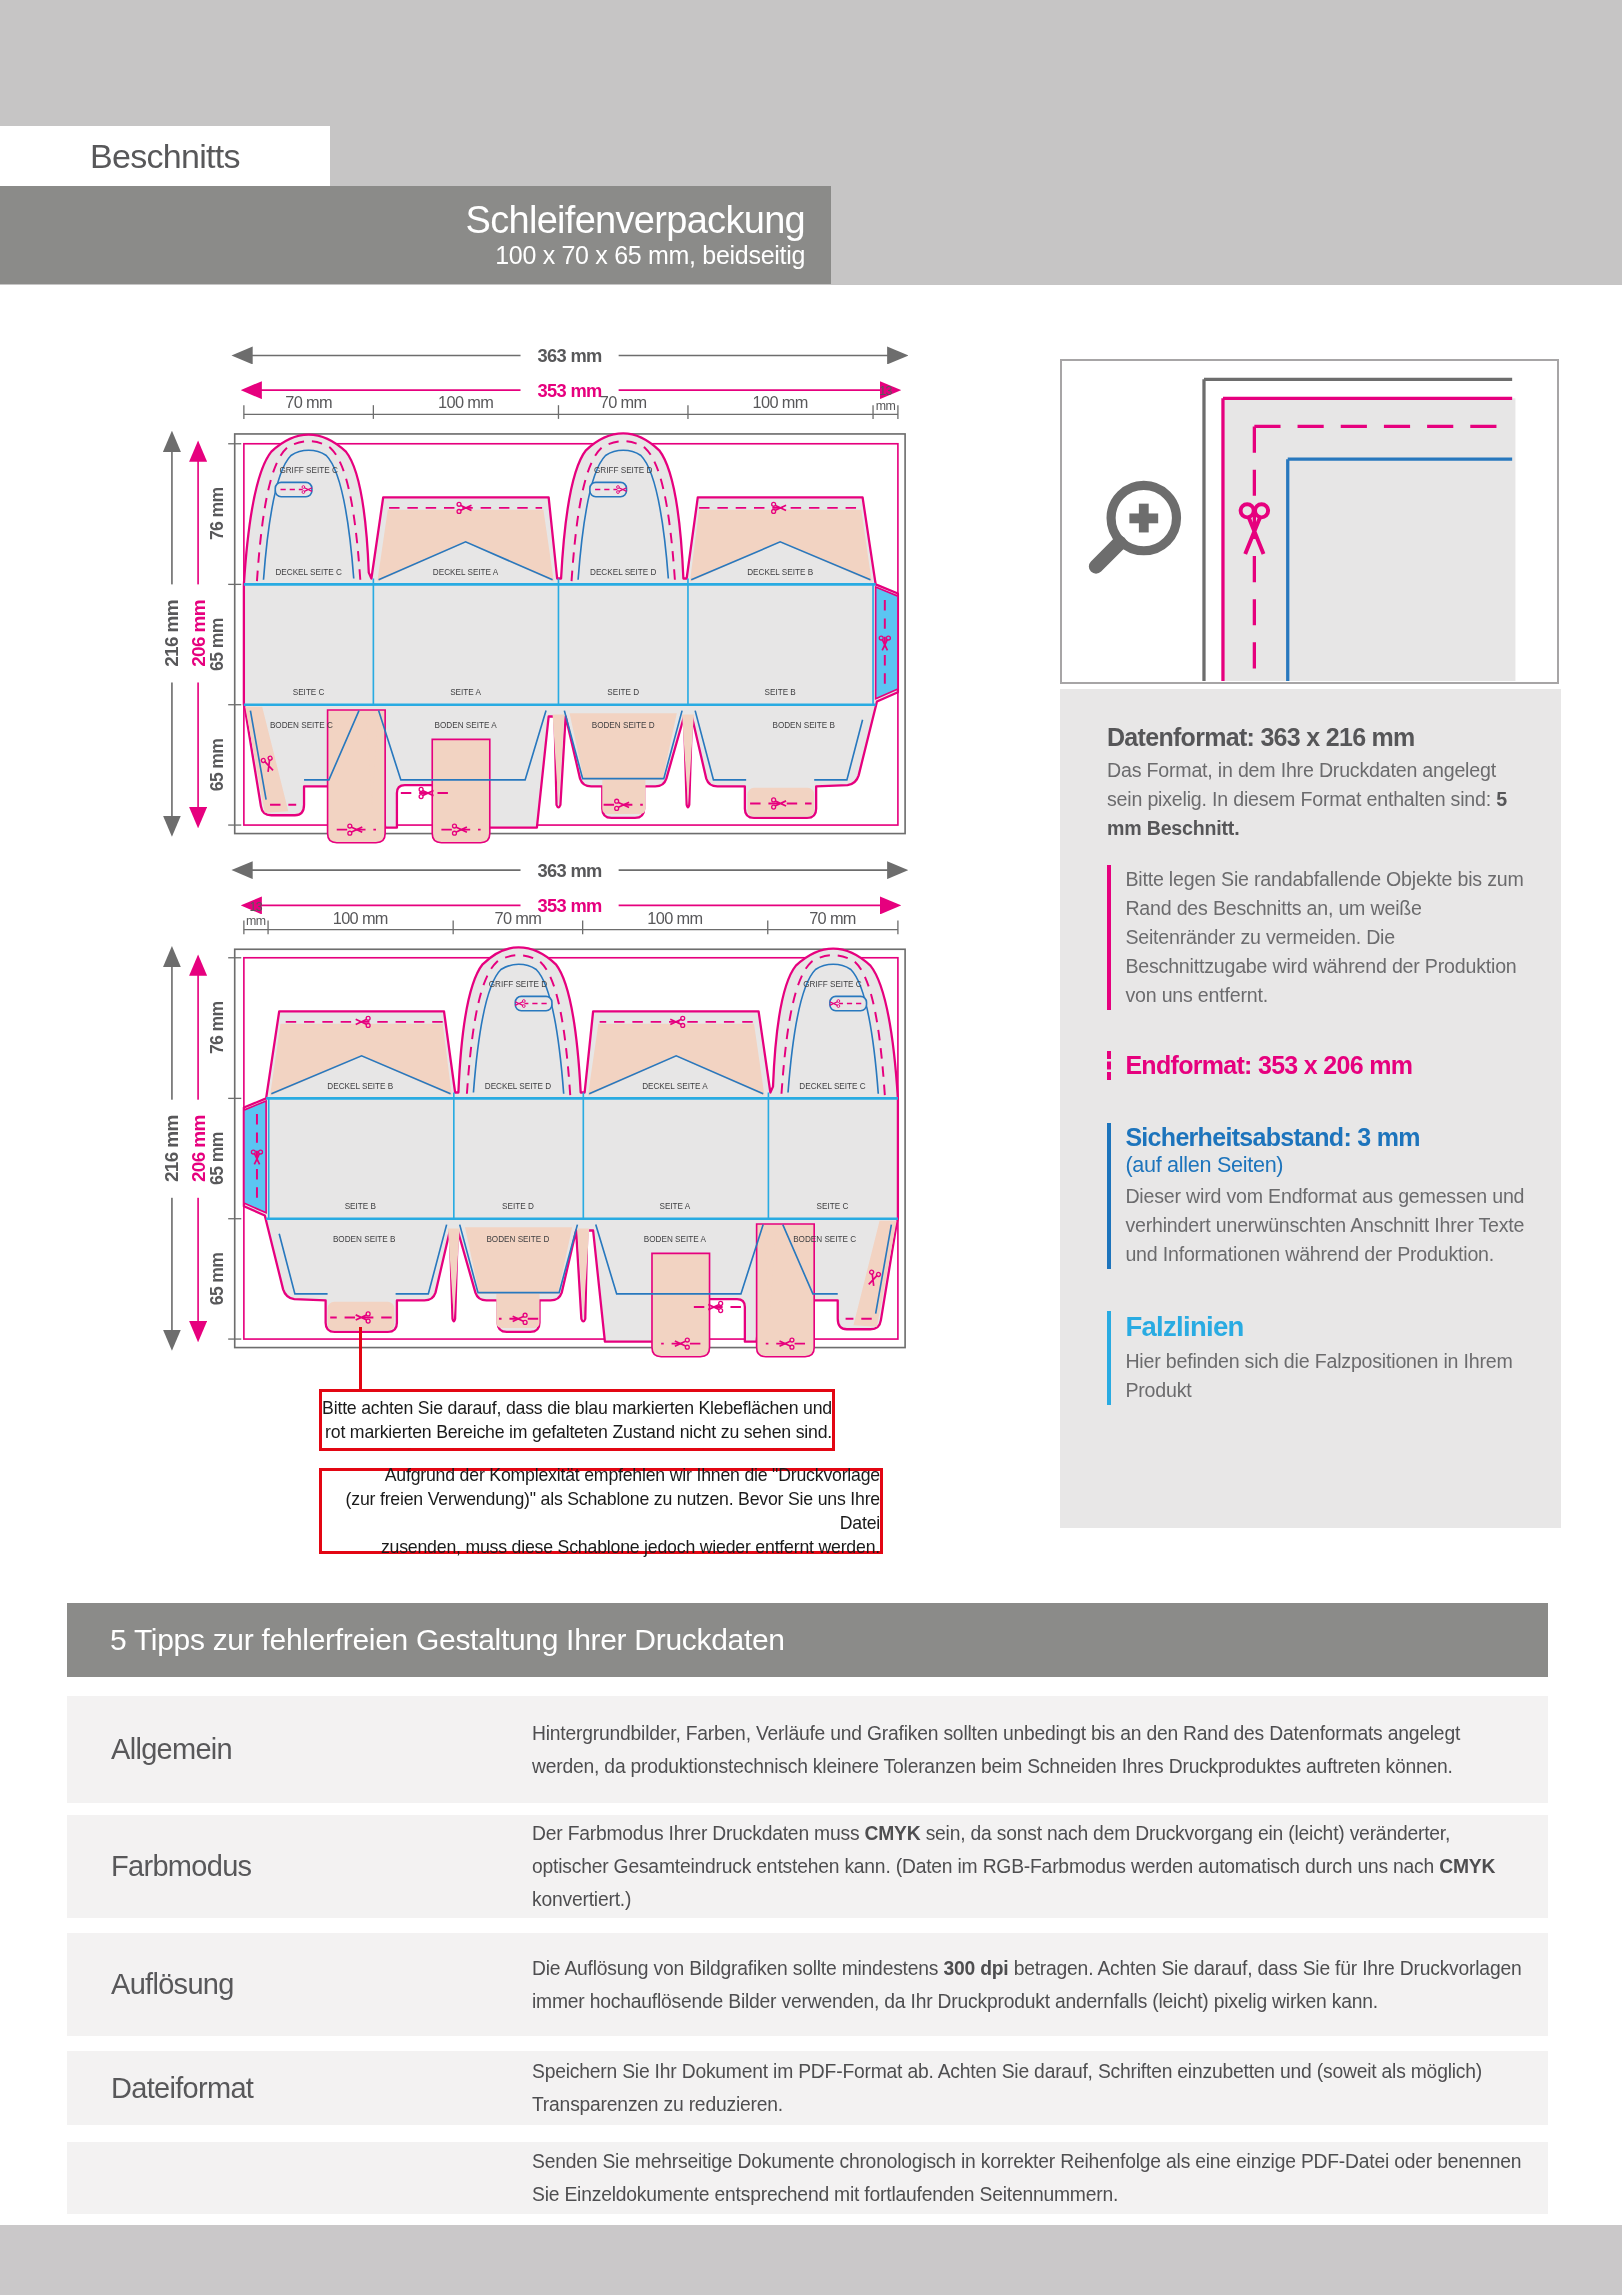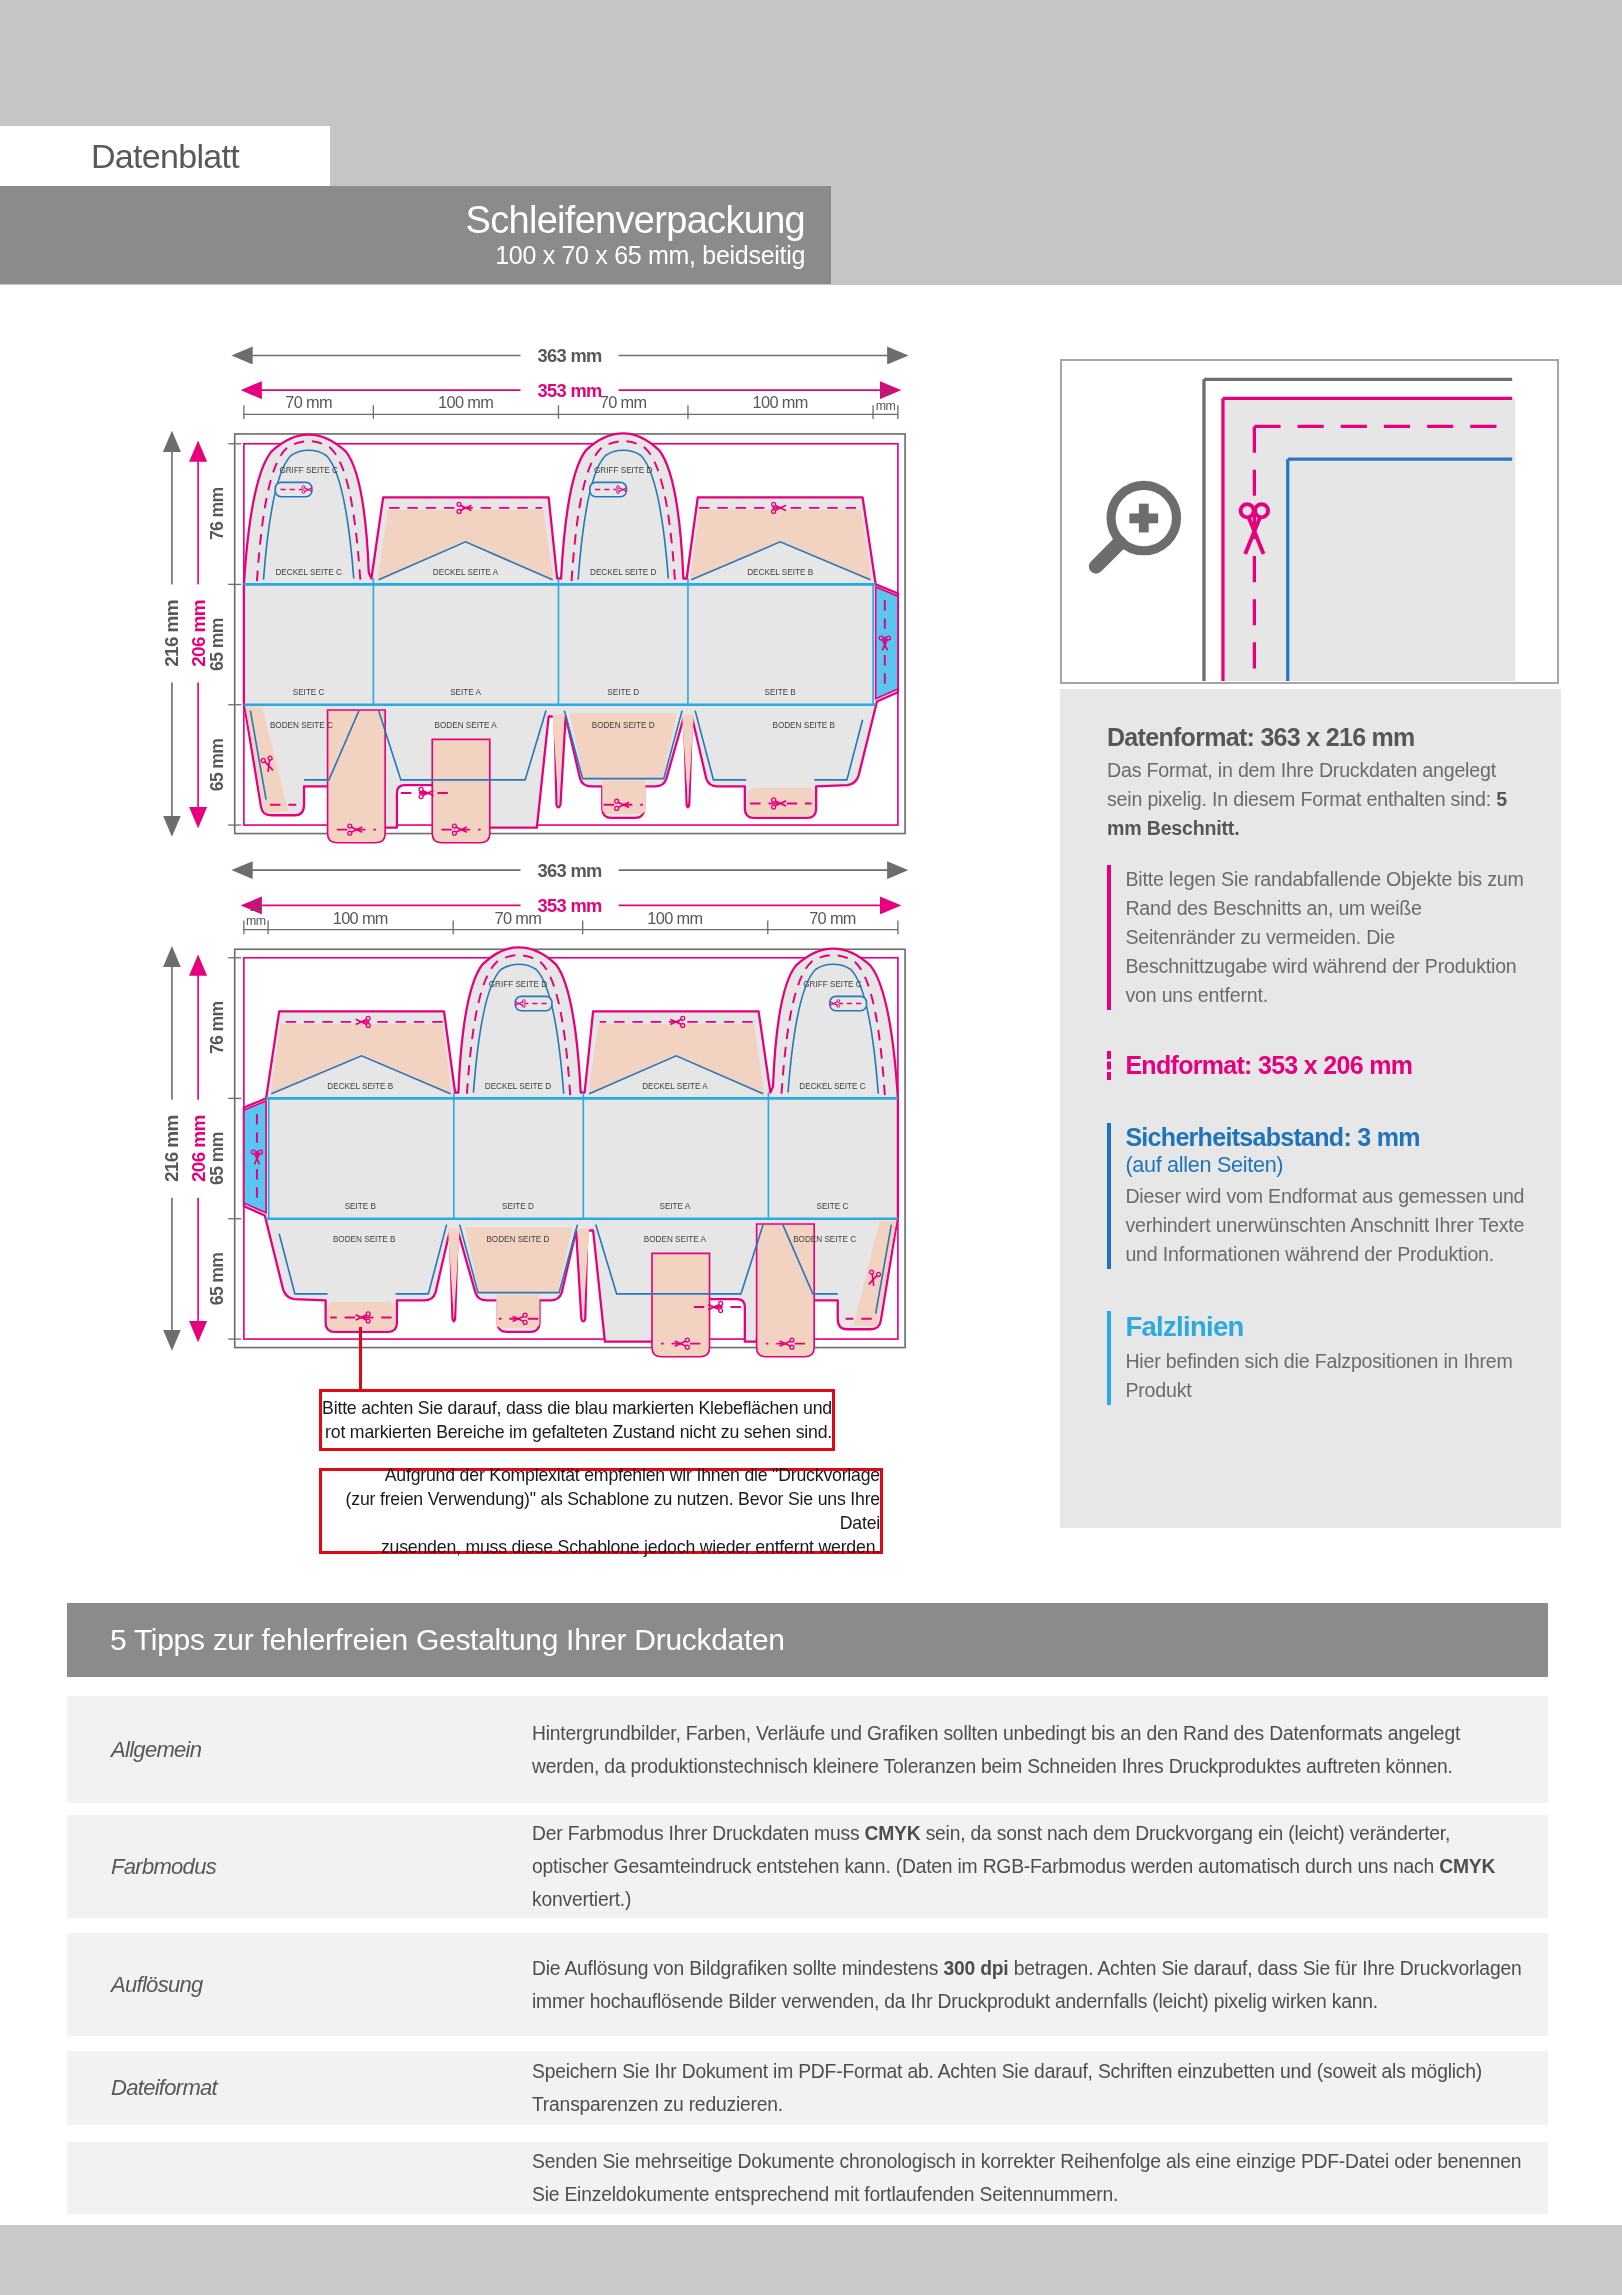--- a/index.html
+++ b/index.html
@@ -52,33 +52,33 @@
   .bar-pink-dash{border-left:4.6px dashed #e6007e;padding-left:14.4px;}
   .bar-blue{border-left:4.6px solid #1d74bc;padding-left:14.4px;}
   .bar-cyan{border-left:4.6px solid #29abe2;padding-left:14.4px;}
 
   
   .tips-banner{position:absolute;left:67px;top:1603px;width:1481px;height:74px;background:#8b8b89;
     display:flex;align-items:center;}
   .tips-banner h2{margin:0 0 0 43px;font-size:30px;color:#ffffff;font-weight:normal;letter-spacing:-0.3px;}
   .tip-row{position:absolute;left:67px;width:1481px;background:#f3f2f2;}
   .tip-label{position:absolute;left:44px;top:0;bottom:0;display:flex;align-items:center;
-    font-size:22px;color:#58585a;letter-spacing:-0.7px;font-style:italic;}
+    font-size:29px;color:#58585a;letter-spacing:-0.7px;}
   .tip-text{position:absolute;left:465px;right:26px;top:0;bottom:0;display:flex;align-items:center;}
   .tip-text p{margin:0;font-size:19.3px;line-height:33px;color:#4e4e50;letter-spacing:-0.2px;}
   .footer-bar{position:absolute;left:0;top:2225px;width:1623px;height:71px;background:#cac8c9;}
 </style>
 </head>
 <body>
 
 <div class="page">
 
   <div class="top-gray"></div>
   <div class="datenblatt-box">
-    <span>Datenblatt</span>
+    <span>Beschnitts</span>
   </div>
   <div class="title-banner">
     <div class="t1">Schleifenverpackung</div>
     <div class="t2">100 x 70 x 65 mm, beidseitig</div>
   </div>
 
   <svg style="position:absolute;left:151px;top:337px;" width="811" height="517" viewBox="230 515 1240 790">
     <defs>
       <marker id="mg" orient="auto-start-reverse" markerWidth="13" markerHeight="11" refX="11" refY="5.5" viewBox="0 0 13 11">
         <path d="M0,0 L13,5.5 L0,11 Z" fill="#6d6d6d"></path>

